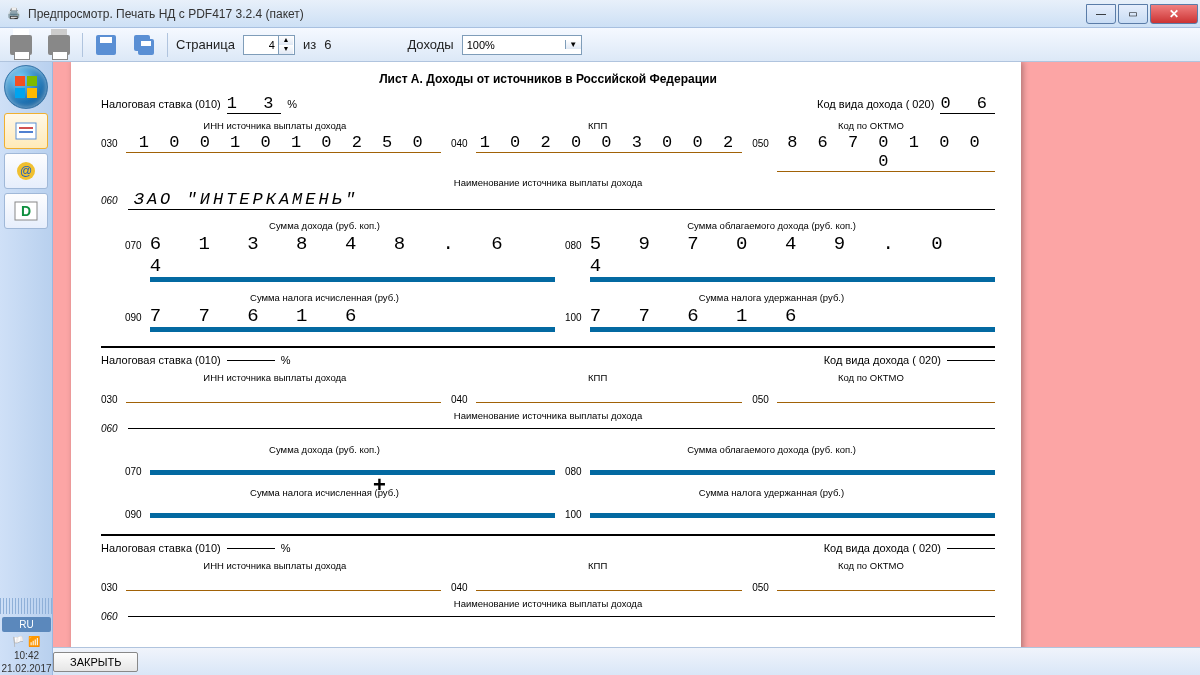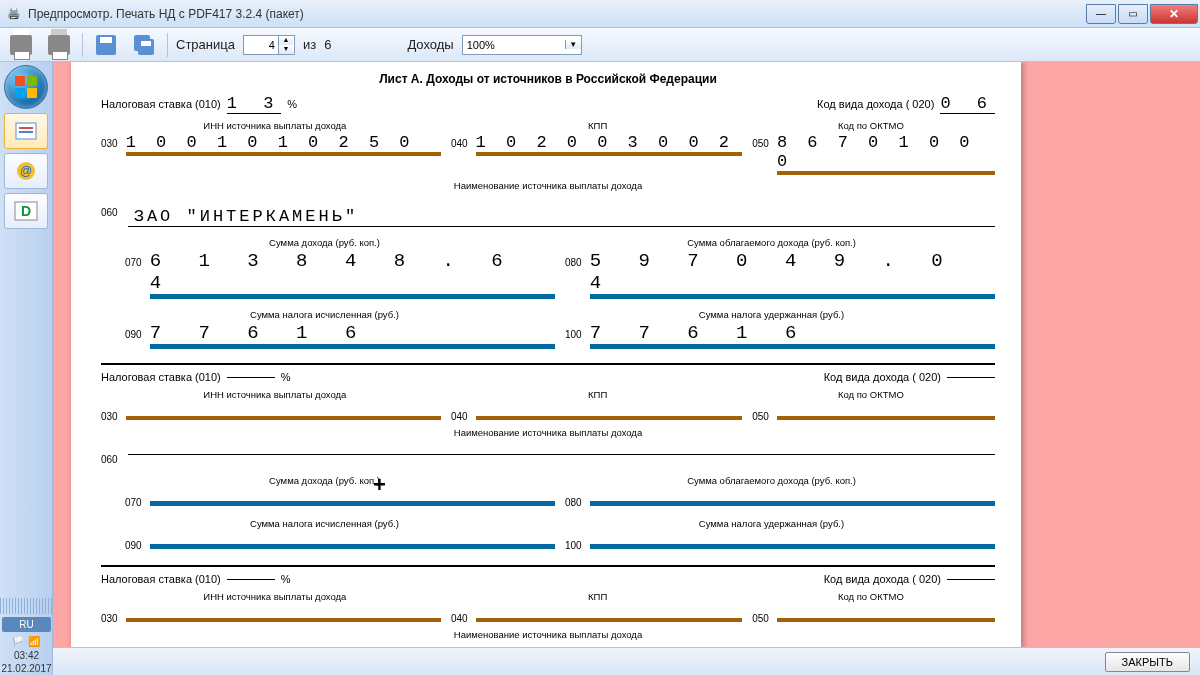--- a/index.html
+++ b/index.html
@@ -54,40 +54,40 @@
 
 .header-labels { display: flex; font-size: 9.5px; margin-top: 6px; }
 .header-labels > div { flex: 1; text-align: center; }
 .header-labels > div:nth-child(1){ flex: 1.4; }
 .header-labels > div:nth-child(2){ flex: 1.2; }
 .header-labels > div:nth-child(3){ flex: 1; }
 
 .codes-row { display: flex; align-items: baseline; margin-top: 2px; font-size: 10px; gap: 10px; }
 .codes-row .cell { display: flex; align-items: baseline; gap: 8px; }
 .codes-row .code-label { font-size: 10px; }
-.codes-row .value-l { border-bottom: 4px solid #a16207; flex-grow: 1; min-height: 18px;}
+.codes-row .value-l { border-bottom: 1px solid #a16207; flex-grow: 1; min-height: 18px; text-align: center;}
 
 .src-name-label { text-align: center; font-size: 9.5px; margin-top: 5px; }
-.src-name-row { display: flex; align-items: flex-start; gap: 10px; margin-top: 16px; }
+.src-name-row { display: flex; align-items: center; gap: 10px; margin-top: 2px; font-style: italic; }
 .src-name-row .code-label{font-size:10px;}
 .src-name-row .val { border-bottom: 1px solid #000; flex: 1; padding-left:6px; }
 
 .pair-labels { display: flex; font-size: 9.5px; margin-top: 10px; }
 .pair-labels > div { flex: 1; text-align: center; }
 .pair-row { display: flex; align-items: baseline; margin-top: 2px; gap: 10px; margin-left: 24px; }
 .pair-row .half { flex: 1; display: flex; align-items: baseline; gap: 8px; }
 .pair-row .half .code-label{font-size:10px;}
 .pair-row .half .val { flex: 1; border-bottom: 5px solid #0369a1; text-align: left; min-height:18px;}
 
 .thick-sep { border-top: 2px solid #000; margin: 14px 0 4px; }
 
 .cursor-plus { position: absolute; left: 320px; top: 410px; font-size: 22px; font-weight: bold; color: #000; pointer-events:none;}
 
 
-.bottom-bar { position: absolute; bottom: 0; right: 0; left: 53px; height: 28px; background: linear-gradient(#f0f4fb,#d9e6f7); border-top: 1px solid #b0c4de; display: flex; justify-content: flex-end; align-items: center; padding-right: 10px; }
+.bottom-bar { position: absolute; bottom: 0; right: 0; left: 53px; height: 28px; background: linear-gradient(#f0f4fb,#d9e6f7); border-top: 1px solid #b0c4de; display: flex; justify-content: flex-start; align-items: center; padding-right: 10px; }
 .bottom-bar .close-btn { border: 1px solid #888; background: linear-gradient(#fdfdfd,#e6e6e6); padding: 3px 16px; font-size: 11px; cursor: pointer; border-radius: 2px; }
 
 
 .i-printer { width:22px;height:20px;background:#888;border-radius:2px;position:relative;}
 .i-printer:before{content:"";position:absolute;top:-6px;left:3px;width:16px;height:6px;background:#ccc;}
 .i-printer:after{content:"";position:absolute;bottom:-5px;left:4px;width:14px;height:7px;background:#fff;border:1px solid #888;}
 .i-printer.check:before { background:#fff; }
 .i-save { width:20px;height:20px;background:#5a8fd4;border-radius:2px;position:relative;}
 .i-save:after{content:"";position:absolute;top:2px;left:4px;width:12px;height:6px;background:#fff;}
 .i-saveall{width:20px;height:20px;position:relative;}
@@ -177,21 +177,21 @@
         <text x="12" y="15" text-anchor="middle" font-size="14" fill="#109040" font-weight="bold">D</text>
       </svg>
   </div>
   <div class="tray">
     <div class="grip"></div>
     <div class="lang">RU</div>
     <div class="icons">
       <span style="font-size:10px">🏳️</span>
       <span style="font-size:10px">📶</span>
     </div>
-    <div class="dt">03:42</div>
+    <div class="dt">10:42</div>
     <div class="dt">21.02.2017</div>
   </div>
 </div>
 
 <div class="main">
   <div class="preview-wrap">
     <div class="paper">
 
       <div class="sheet-title">Лист А. Доходы от источников в Российской Федерации</div>
 

